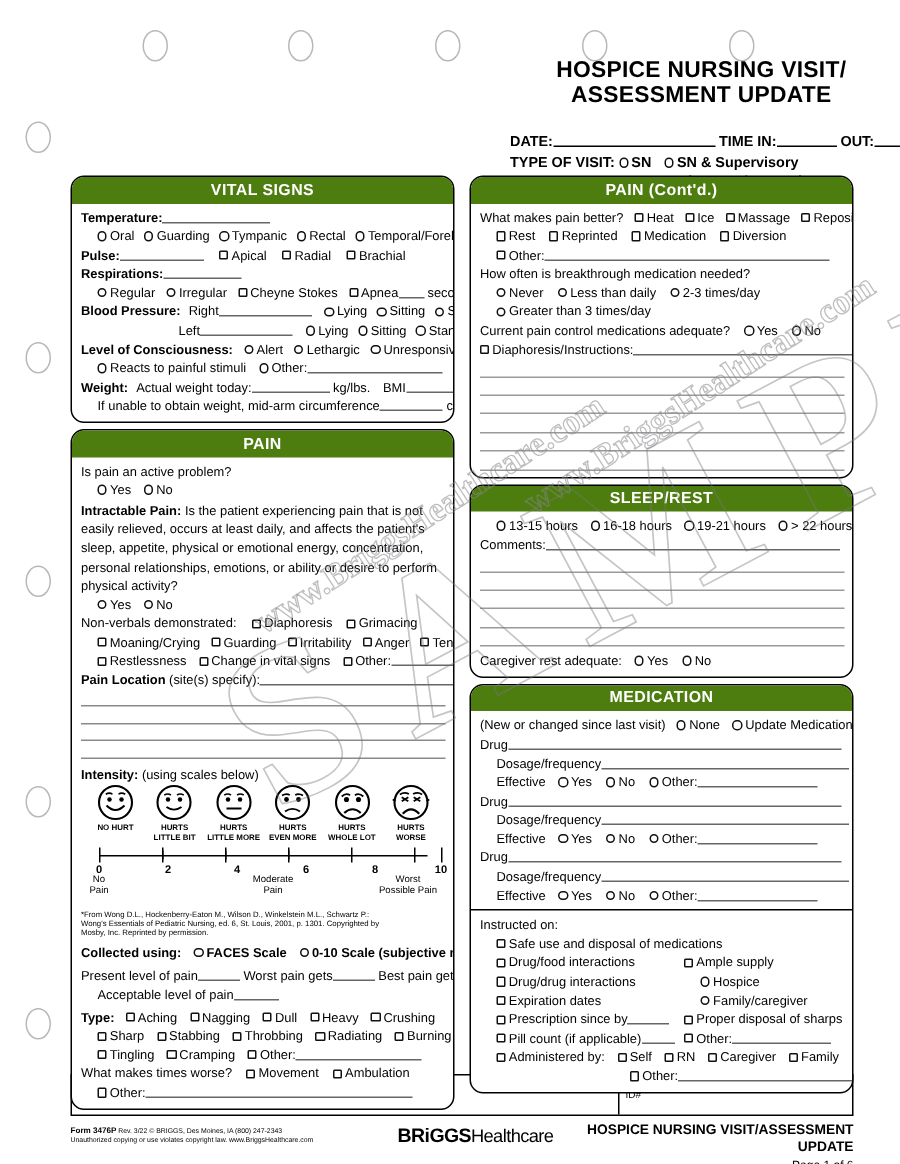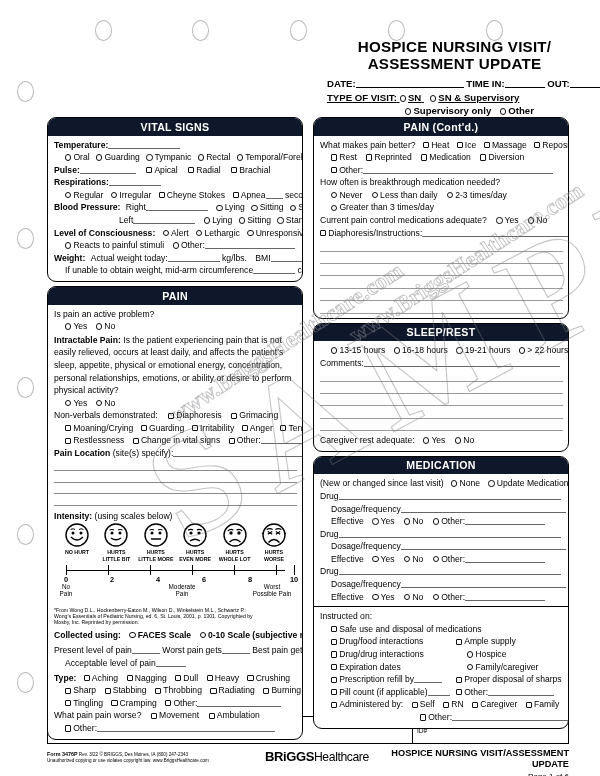--- a/index.html
+++ b/index.html
@@ -48,50 +48,50 @@
     font-weight: 700;
     color: transparent;
     -webkit-text-stroke: .85px rgba(135,135,140,.55);
     transform: rotate(-33deg);
     white-space: nowrap;
   }
   .wm-u1 { left: 150px; top: 330px; }
   .wm-u2 { left: 330px; top: 250px; }
 
   
-  .hdr { position: absolute; left: 327px; top: 38px; width: 255px; }
+  .hdr { position: absolute; left: 340px; top: 38px; width: 255px; }
   .hdr-title {
     text-align: center;
     font-size: 15.2px; font-weight: 700;
     letter-spacing: .2px; line-height: 17px;
   }
-  .hdr-line { margin-top: 6px; font-size: 9.6px; font-weight: 700; white-space: nowrap; }
+  .hdr-line { margin-top: 16px; font-size: 9.6px; font-weight: 700; white-space: nowrap; }
   .hdr-line .u { display:inline-block; border-bottom:1px solid #000; height:10px; vertical-align:-1px; }
-  .hdr-opts { font-size: 9.6px; font-weight: 700; margin-top: 3px; white-space: nowrap; text-decoration: underline; }
+  .hdr-opts { font-size: 9.6px; font-weight: 700; margin-top: 3px; white-space: nowrap; }
   .hdr-opts2 { font-size: 9.6px; font-weight: 700; margin-top: 2px; padding-left: 78px; white-space: nowrap; }
 
   
   .col {
     position: absolute;
     top: 117px; width: 256px;
   }
   .col-l { left: 47px; }
   .col-r { left: 313px; }
 
   .panel {
     border: 1.6px solid #000;
     border-radius: 9px;
     background: #fff;
     overflow: hidden;
     position: relative;
     z-index: 5;
   }
   .panel + .panel { margin-top: 4px; }
   .bar {
-    background: #0f172a;
+    background: #4d7c0f;
     color: #fff;
     text-align: center;
     font-size: 10.6px;
     font-weight: 700;
     letter-spacing: .3px;
     padding: 2.5px 0 3px;
   }
   .body { padding: 3px 5px 4px 6px; }
 
   .row { font-size: 8.6px; line-height: 12.6px; white-space: nowrap; }
@@ -436,21 +436,21 @@
           <span class="cb" style="margin-left:6px"></span><span>Throbbing</span>
           <span class="cb" style="margin-left:6px"></span><span>Radiating</span>
           <span class="cb" style="margin-left:6px"></span><span>Burning</span>
         </div>
         <div class="row ind">
           <span class="cb"></span><span>Tingling</span>
           <span class="cb" style="margin-left:6px"></span><span>Cramping</span>
           <span class="cb" style="margin-left:6px"></span><span>Other:</span><span class="fill" style="width:84px"></span>
         </div>
         <div class="row">
-          <span>What pain pain worse?</span>
+          <span>What makes times worse?</span>
           <span class="cb" style="margin-left:7px"></span><span>Movement</span>
           <span class="cb" style="margin-left:7px"></span><span>Ambulation</span>
         </div>
         <div class="row ind">
           <span class="cb"></span><span>Other:</span><span class="fill" style="width:178px"></span>
         </div>
       </div>
     </div>
   </div>
 
@@ -575,21 +575,21 @@
         </div>
         <div class="row ind" style="display:flex">
           <span style="width:125px"><span class="cb"></span><span>Drug/drug interactions</span></span>
           <span style="padding-left:11px"><span class="ro"></span><span>Hospice</span></span>
         </div>
         <div class="row ind" style="display:flex">
           <span style="width:125px"><span class="cb"></span><span>Expiration dates</span></span>
           <span style="padding-left:11px"><span class="ro"></span><span>Family/caregiver</span></span>
         </div>
         <div class="row ind" style="display:flex">
-          <span style="width:125px"><span class="cb"></span><span>Prescription refill by</span><span class="fill" style="width:28px"></span></span>
+          <span style="width:125px"><span class="cb"></span><span>Prescription since by</span><span class="fill" style="width:28px"></span></span>
           <span><span class="cb"></span><span>Proper disposal of sharps</span></span>
         </div>
         <div class="row ind" style="display:flex">
           <span style="width:125px"><span class="cb"></span><span>Pill count (if applicable)</span><span class="fill" style="width:22px"></span></span>
           <span><span class="cb"></span><span>Other:</span><span class="fill" style="width:66px"></span></span>
         </div>
         <div class="row ind">
           <span class="cb"></span><span>Administered by:</span>
           <span class="cb" style="margin-left:6px"></span><span>Self</span>
           <span class="cb" style="margin-left:6px"></span><span>RN</span>

